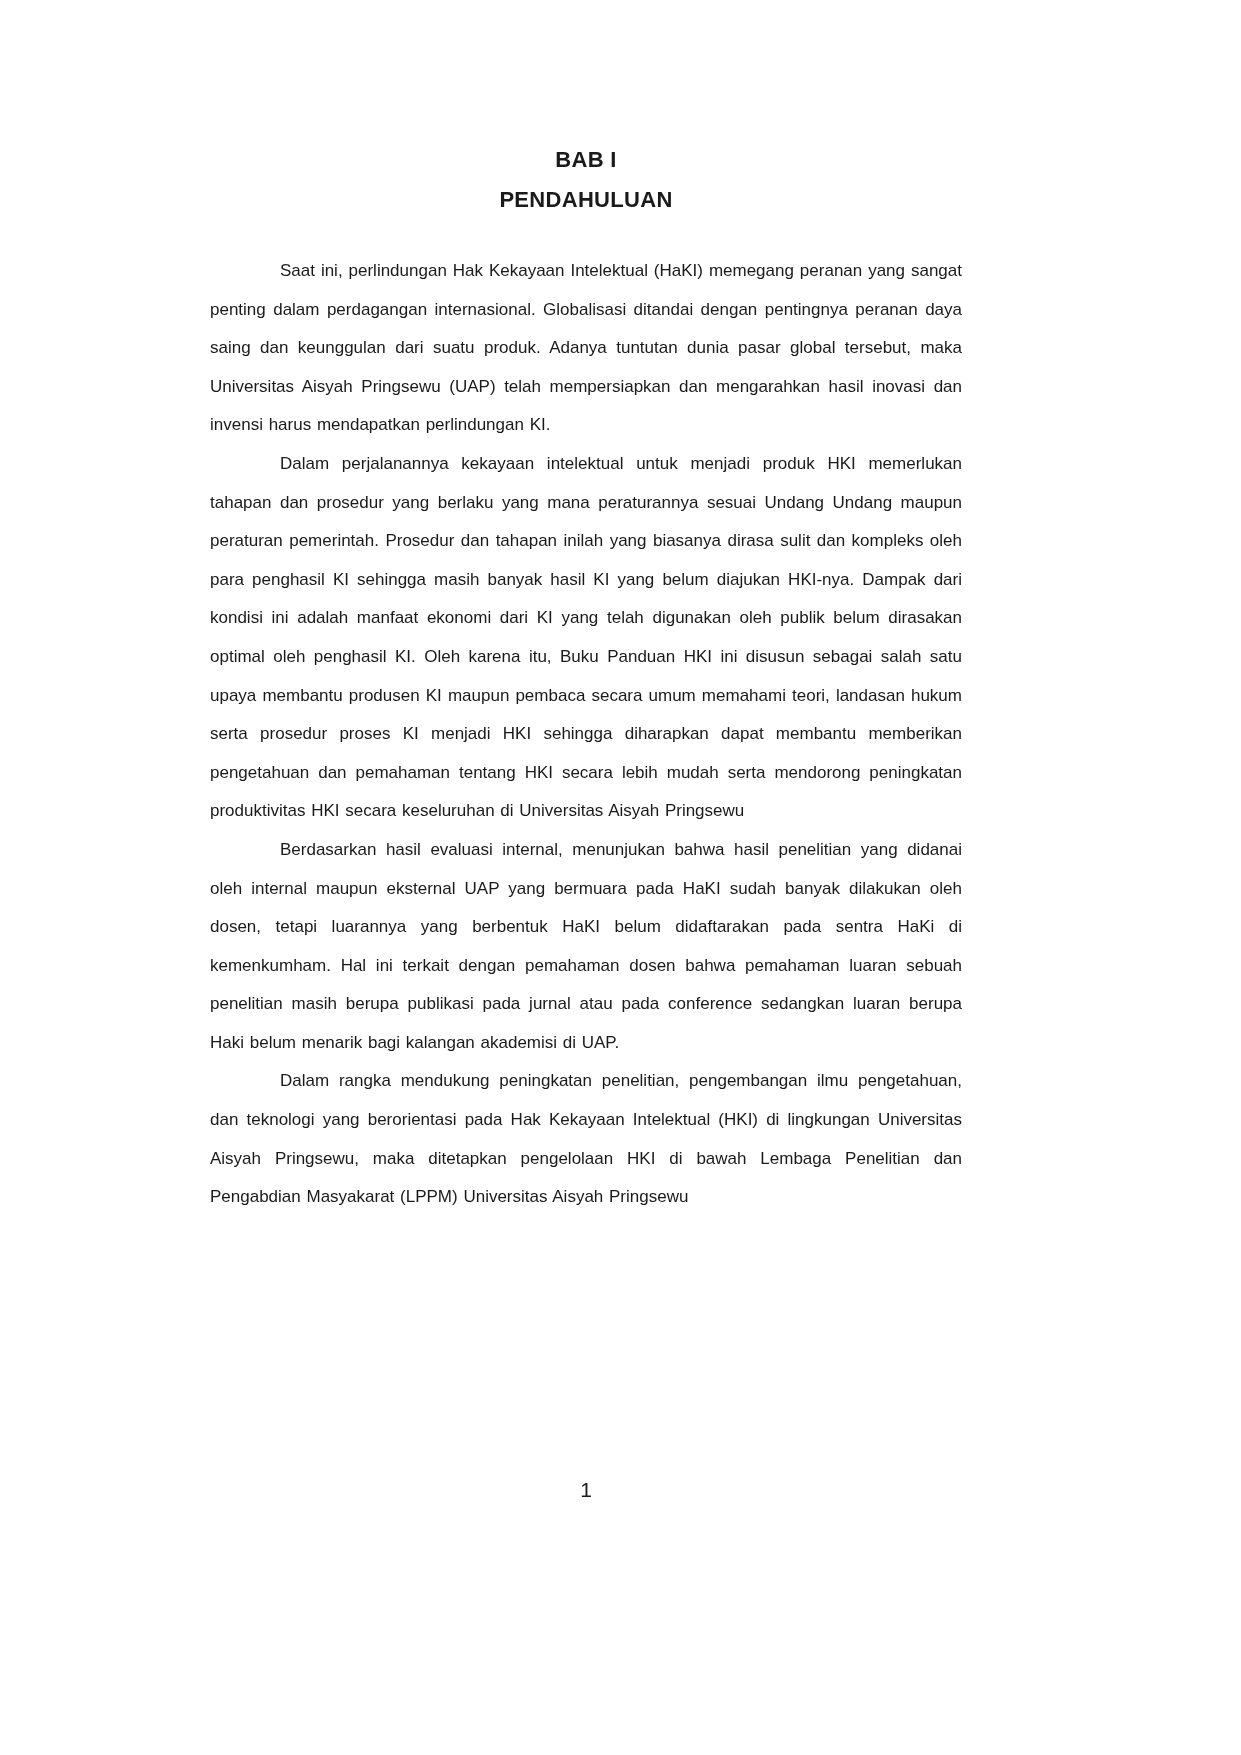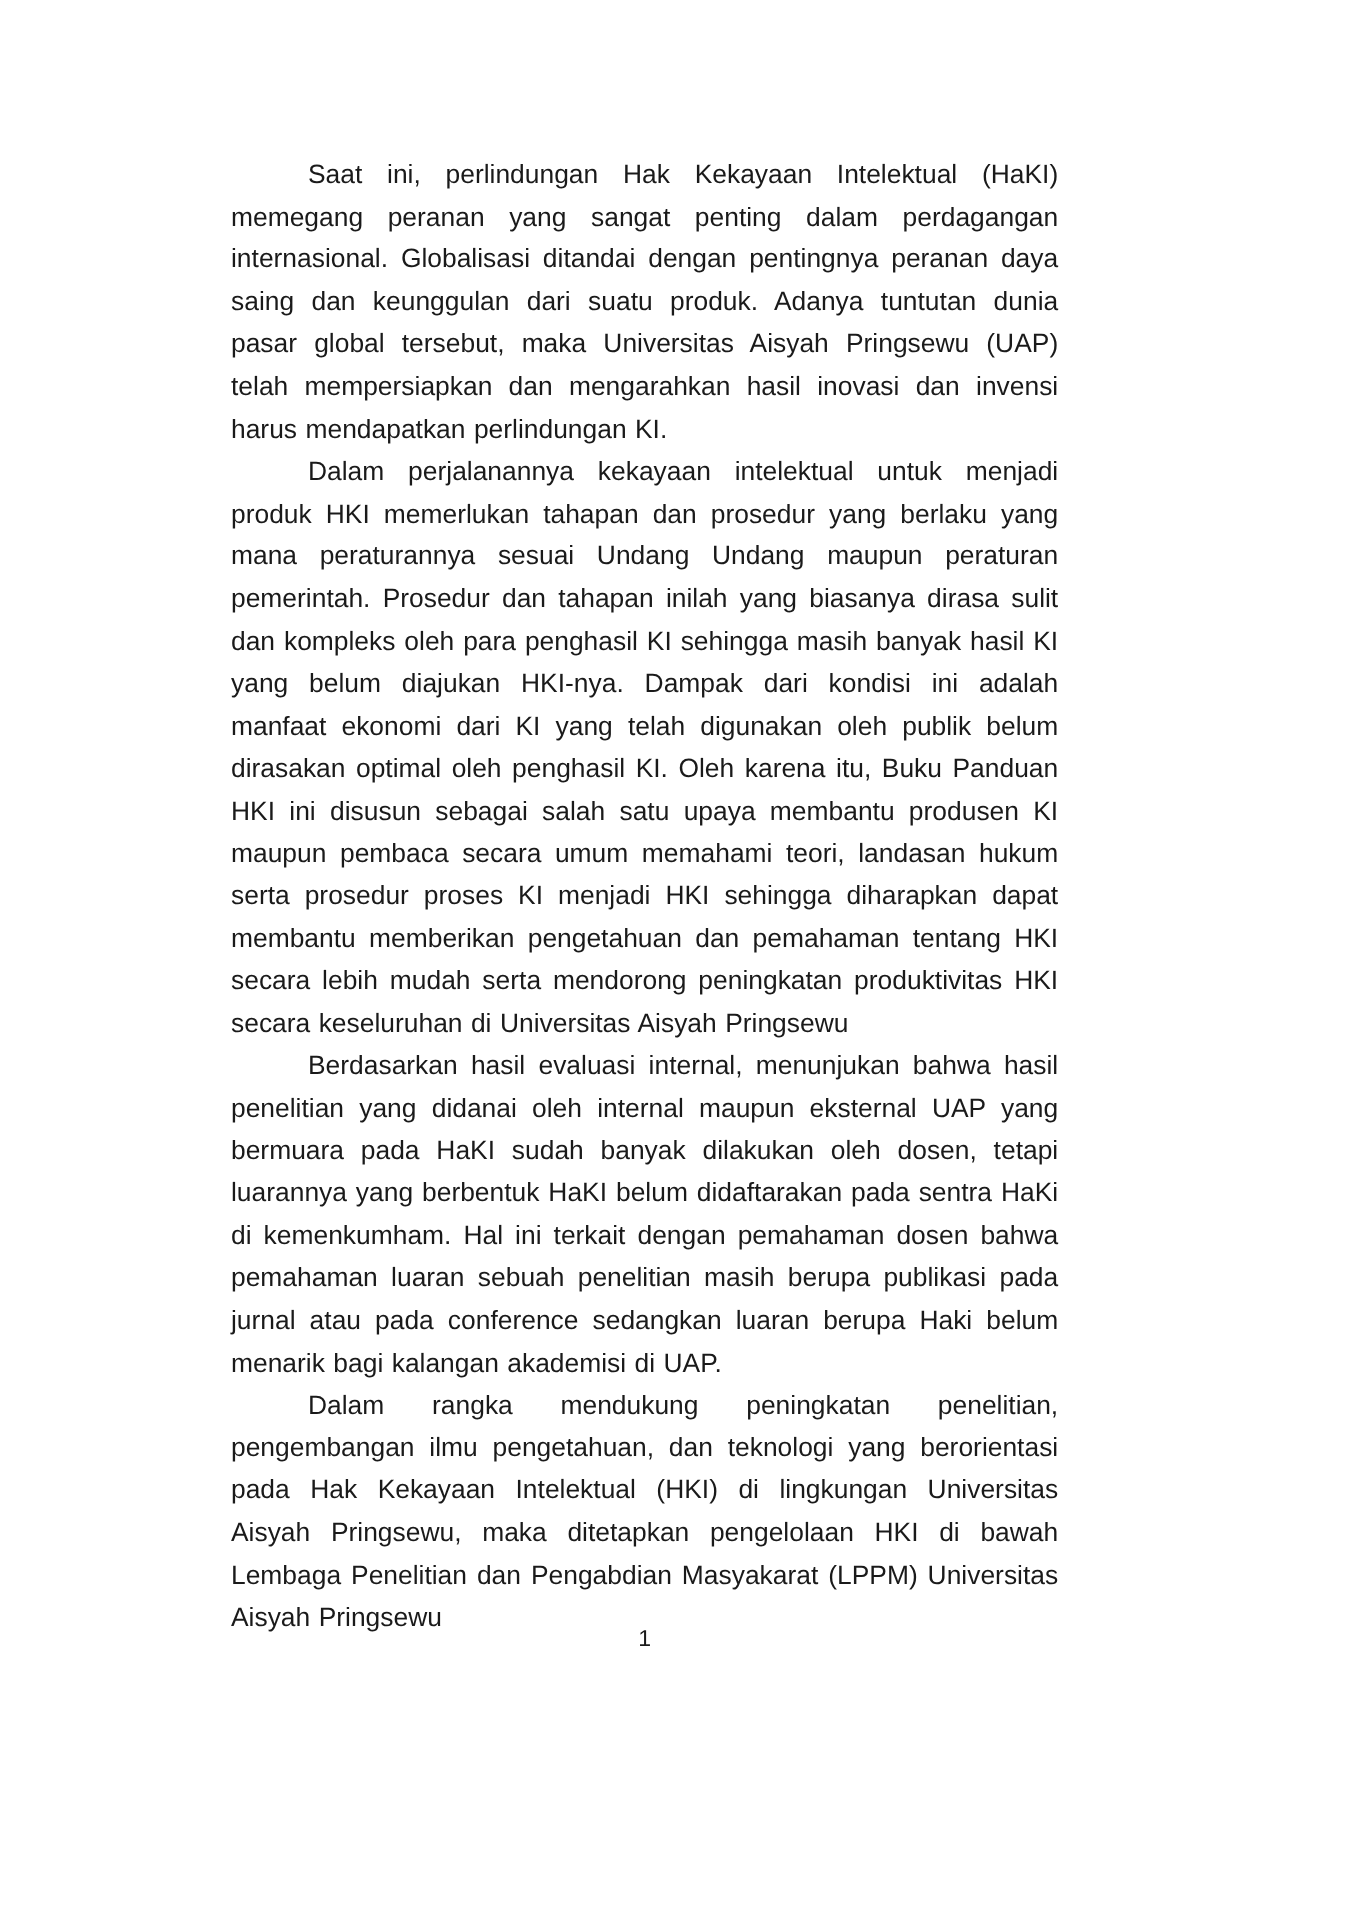--- a/index.html
+++ b/index.html
@@ -36,21 +36,21 @@
   .chapter-heading {
     text-align: center;
     font-weight: bold;
     font-size: 22px;
     line-height: 40px;
     letter-spacing: 0.3px;
     margin-bottom: 32px;
   }
 
   .body-text p {
-    font-size: 24px;
+    font-size: 17px;
     line-height: 38.6px;
     text-align: justify;
     text-indent: 70px;
     word-spacing: 1px;
   }
 
   .page-footer {
     position: absolute;
     left: 210px;
     top: 1478px;
@@ -60,20 +60,24 @@
     line-height: 24px;
   }
 </style>
 </head>
 <body>
 
 <div class="page">
 
   <div class="content">
 
+    <div class="chapter-heading">
+      <div>BAB I</div>
+      <div>PENDAHULUAN</div>
+    </div>
 
     <div class="body-text">
       <p>Saat ini, perlindungan Hak Kekayaan Intelektual (HaKI) memegang peranan yang sangat penting dalam perdagangan internasional. Globalisasi ditandai dengan pentingnya peranan daya saing dan keunggulan dari suatu produk. Adanya tuntutan dunia pasar global tersebut, maka Universitas Aisyah Pringsewu (UAP) telah mempersiapkan dan mengarahkan hasil inovasi dan invensi harus mendapatkan perlindungan KI.</p>
       <p>Dalam perjalanannya kekayaan intelektual untuk menjadi produk HKI memerlukan tahapan dan prosedur yang berlaku yang mana peraturannya sesuai Undang Undang maupun peraturan pemerintah. Prosedur dan tahapan inilah yang biasanya dirasa sulit dan kompleks oleh para penghasil KI sehingga masih banyak hasil KI yang belum diajukan HKI-nya. Dampak dari kondisi ini adalah manfaat ekonomi dari KI yang telah digunakan oleh publik belum dirasakan optimal oleh penghasil KI. Oleh karena itu, Buku Panduan HKI ini disusun sebagai salah satu upaya membantu produsen KI maupun pembaca secara umum memahami teori, landasan hukum serta prosedur proses KI menjadi HKI sehingga diharapkan dapat membantu memberikan pengetahuan dan pemahaman tentang HKI secara lebih mudah serta mendorong peningkatan produktivitas HKI secara keseluruhan di Universitas Aisyah Pringsewu</p>
       <p>Berdasarkan hasil evaluasi internal, menunjukan bahwa hasil penelitian yang didanai oleh internal maupun eksternal UAP yang bermuara pada HaKI sudah banyak dilakukan oleh dosen, tetapi luarannya yang berbentuk HaKI belum didaftarakan pada sentra HaKi di kemenkumham. Hal ini terkait dengan pemahaman dosen bahwa pemahaman luaran sebuah penelitian masih berupa publikasi pada jurnal atau pada conference sedangkan luaran berupa Haki belum menarik bagi kalangan akademisi di UAP.</p>
       <p>Dalam rangka mendukung peningkatan penelitian, pengembangan ilmu pengetahuan, dan teknologi yang berorientasi pada Hak Kekayaan Intelektual (HKI) di lingkungan Universitas Aisyah Pringsewu, maka ditetapkan pengelolaan HKI di bawah Lembaga Penelitian dan Pengabdian Masyakarat (LPPM) Universitas Aisyah Pringsewu</p>
     </div>
 
   </div>
 

